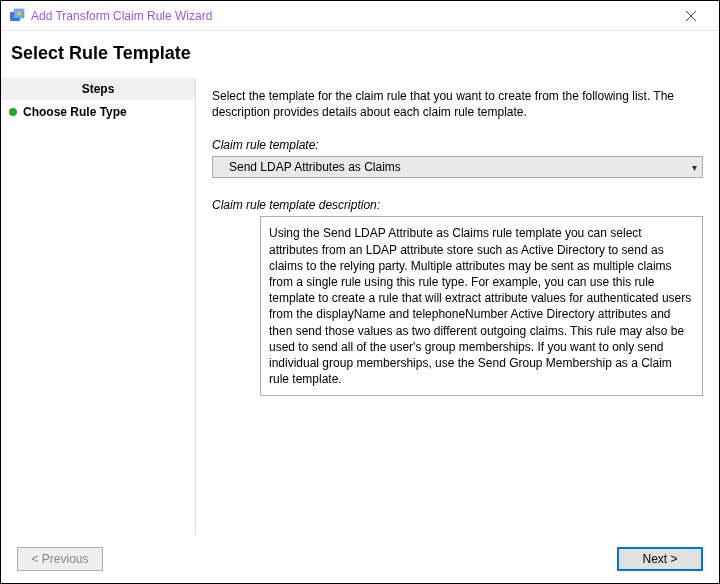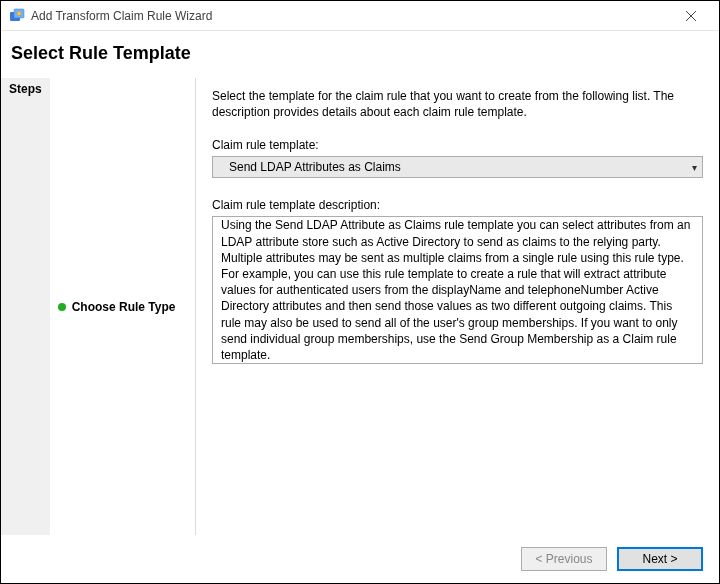--- a/index.html
+++ b/index.html
@@ -18,40 +18,40 @@
   }
   .titlebar {
     height: 30px;
     display: flex;
     align-items: center;
     padding: 0 8px;
     background: #fff;
     border-bottom: 1px solid #e5e5e5;
   }
   .titlebar .icon { margin-right: 6px; display: flex; align-items: center; }
-  .titlebar .title { flex: 1; color: #404040; }
+  .titlebar .title { flex: 1; color: #8b5cf6; }
   .titlebar .close { width: 40px; text-align: center; color: #666; font-size: 14px; }
 
   .page-title {
     font-size: 18px;
     font-weight: bold;
     padding: 12px 10px 14px 10px;
   }
 
   .body-area {
     flex: 1;
     display: flex;
     min-height: 0;
   }
   .sidebar {
     width: 195px;
     border-right: 1px solid #dcdcdc;
     background: #fff;
     display: flex;
-    flex-direction: row;
+    flex-direction: column;
     text-align: center;
   }
   .sidebar-header {
     font-weight: bold;
     background: #f0f0f0;
     padding: 4px 8px;
     font-size: 12px;
   }
   .step {
     display: flex;
@@ -69,48 +69,49 @@
   .step-current { color: #000; font-weight: bold; }
 
   .main {
     flex: 1;
     padding: 10px 16px 10px 16px;
     display: flex;
     flex-direction: column;
     position: relative;
   }
   .intro { margin-bottom: 12px; line-height: 1.35; }
-  .label { margin: 6px 0 4px 0; }
+  .label { margin: 6px 0 4px 0; font-style: italic; }
   .select {
     width: 100%;
     font-family: inherit;
     font-size: 12px;
     padding: 3px 16px;
     border: 1px solid #adadad;
     background: #e9e9e9;
     appearance: none;
     -webkit-appearance: none;
     background-image: none;
   }
   .select-wrap { position: relative; margin-bottom: 14px; }
   .select-wrap .chev {
     position: absolute; right: 6px; top: 50%; transform: translateY(-50%);
     pointer-events: none; color: #333; font-size: 10px;
   }
   .desc-box {
     border: 1px solid #adadad;
-    padding: 0 8px;
+    padding: 8px 8px;
     line-height: 1.35;
     background: #fff;
+    margin-left: 48px;
   }
 
   .footer {
     height: 48px;
     display: flex;
-    justify-content: flex-end;
+    justify-content: space-between;
     align-items: center;
     gap: 10px;
     padding: 0 16px;
     background: #fff;
   }
   .btn {
     min-width: 86px;
     height: 24px;
     font-family: inherit;
     font-size: 12px;

